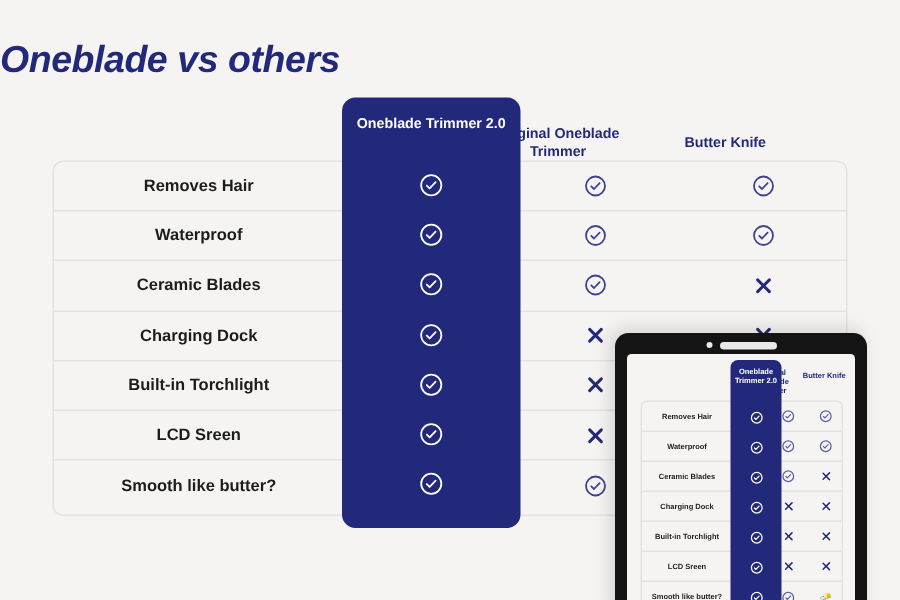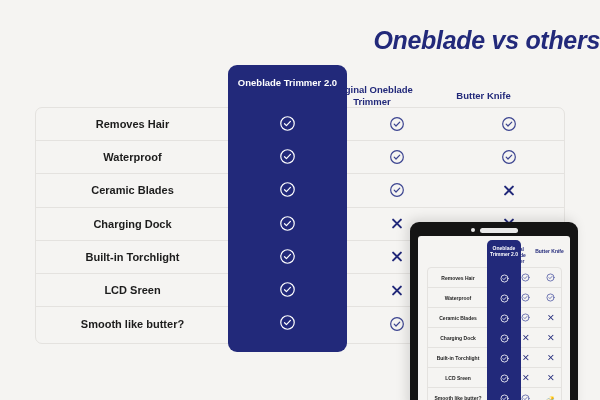--- a/index.html
+++ b/index.html
@@ -14,21 +14,21 @@
     overflow: hidden;
     position: relative;
   }
 
   
   .page-title {
     position: absolute;
     top: 26px;
     left: 0;
     width: 600px;
-    text-align: right;
+    text-align: left;
     font-size: 25px;
     font-weight: bold;
     font-style: italic;
     letter-spacing: -0.3px;
     color: #22297a;
   }
 
   
   .table-wrap {
     position: absolute;

